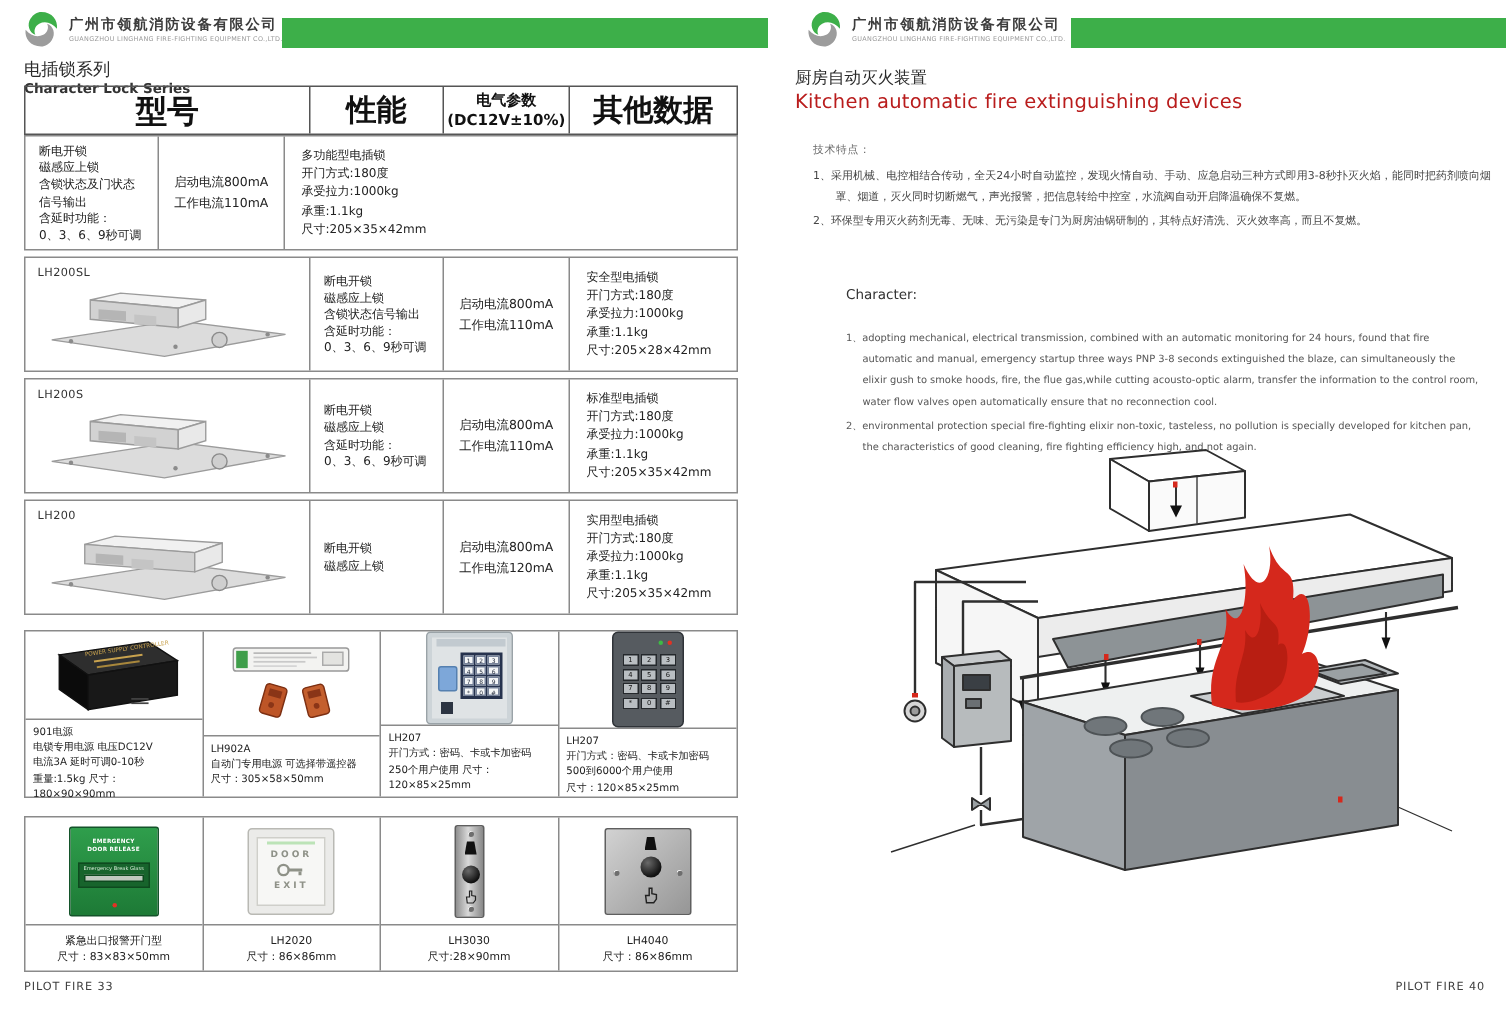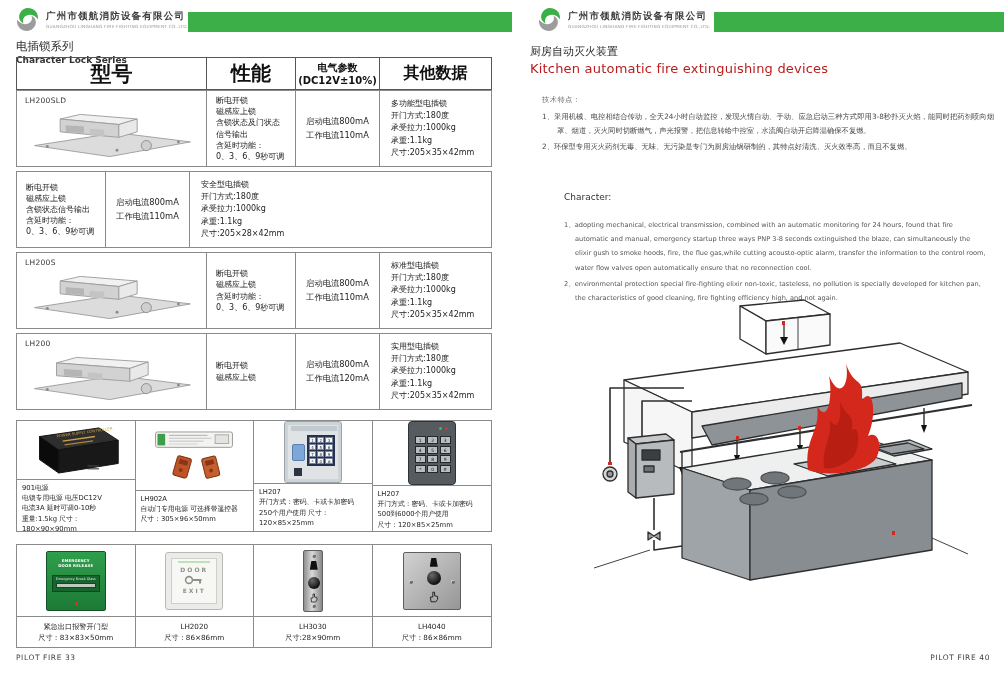--- a/index.html
+++ b/index.html
@@ -29,21 +29,21 @@
 
   
   .t-head { position:absolute; left:16px; top:57px; width:476px; height:33px; display:flex;
             border:1.5px solid #555; }
   .t-head > div { border-right:1.5px solid #555; display:flex; flex-direction:column;
                   justify-content:center; align-items:center; }
   .t-head > div:last-child { border-right:none; }
   .h-model { width:190px; font-size:21px; font-weight:bold; color:#111; }
   .h-perf  { width:89px;  font-size:20px; font-weight:bold; color:#111; }
   .h-elec  { width:84px;  font-size:10px; font-weight:bold; color:#111; line-height:1.3; text-align:center; }
-  .h-other { flex:1; font-size:16px; font-weight:bold; color:#111; }
+  .h-other { flex:1; font-size:20px; font-weight:bold; color:#111; }
 
   .t-row { position:absolute; left:16px; width:476px; height:77px; border:1px solid #8a8a8a; display:flex; }
   .r0 { top:90px; } .r1 { top:171px; } .r2 { top:252px; } .r3 { top:333px; }
   .t-row .c1 { width:190px; position:relative; border-right:1px solid #8a8a8a; }
   .t-row .c2 { width:89px; border-right:1px solid #8a8a8a; display:flex; align-items:center; padding-left:9px; }
   .t-row .c3 { width:84px; border-right:1px solid #8a8a8a; display:flex; align-items:center; justify-content:center; }
   .t-row .c4 { flex:1; display:flex; align-items:center; padding-left:11px; }
   .cell-txt { font-size:8px; line-height:1.4; white-space:pre-line; color:#222; }
   .c3 .cell-txt { font-size:8.3px; line-height:1.6; }
   .c4 .cell-txt { line-height:1.55; }
@@ -153,57 +153,57 @@
     <div class="h-model">型号</div>
     <div class="h-perf">性能</div>
     <div class="h-elec">
       <div>电气参数</div>
       <div>(DC12V±10%)</div>
     </div>
     <div class="h-other">其他数据</div>
   </div>
 
   <div class="t-row r0">
+    <div class="c2">
+        <div class="cell-txt">断电开锁
+磁感应上锁
+含锁状态及门状态
+信号输出
+含延时功能：
+0、3、6、9秒可调</div>
+      </div>
+    <div class="c3">
+        <div class="cell-txt">启动电流800mA
+工作电流110mA</div>
+      </div>
+    <div class="c4">
+        <div class="cell-txt">多功能型电插锁
+开门方式:180度
+承受拉力:1000kg
+承重:1.1kg
+尺寸:205×35×42mm</div>
+      </div>
+  </div>
+
+  <div class="t-row r1">
     <div class="c1">
-      <div class="model-code">LH200SLD</div>
+      <div class="model-code">LH200SL</div>
       <svg class="lock-svg" viewBox="0 0 180 62">
         <polygon points="6,42 88,54 176,38 96,28" fill="#dcdcdc" stroke="#9b9b9b" stroke-width="1"></polygon>
         <circle cx="128" cy="42" r="5.5" fill="#cfcfcf" stroke="#8b8b8b"></circle>
         <circle cx="20" cy="43" r="1.6" fill="#8b8b8b"></circle>
           <circle cx="163" cy="38" r="1.6" fill="#8b8b8b"></circle>
           <circle cx="96" cy="47" r="1.6" fill="#8b8b8b"></circle>
         <polygon points="34,13 98,19 118,13 56,8" fill="#f1f1f1" stroke="#9b9b9b"></polygon>
         <polygon points="34,13 98,19 98,33 34,27" fill="#d2d2d2" stroke="#9b9b9b"></polygon>
         <polygon points="98,19 118,13 118,27 98,33" fill="#e9e9e9" stroke="#9b9b9b"></polygon>
         <rect x="40" y="17" width="20" height="7" fill="#b5b5b5" transform="skewY(4)"></rect>
         <rect x="66" y="19" width="16" height="7" fill="#c4c4c4" transform="skewY(4)"></rect>
       </svg>
     </div>
-    <div class="c2">
-        <div class="cell-txt">断电开锁
-磁感应上锁
-含锁状态及门状态
-信号输出
-含延时功能：
-0、3、6、9秒可调</div>
-      </div>
-    <div class="c3">
-        <div class="cell-txt">启动电流800mA
-工作电流110mA</div>
-      </div>
-    <div class="c4">
-        <div class="cell-txt">多功能型电插锁
-开门方式:180度
-承受拉力:1000kg
-承重:1.1kg
-尺寸:205×35×42mm</div>
-      </div>
-  </div>
-
-  <div class="t-row r1">
     <div class="c2">
         <div class="cell-txt">断电开锁
 磁感应上锁
 含锁状态信号输出
 含延时功能：
 0、3、6、9秒可调</div>
       </div>
     <div class="c3">
         <div class="cell-txt">启动电流800mA
 工作电流110mA</div>
@@ -320,21 +320,21 @@
             </g>
           <g transform="rotate(-14 70 42)">
               <rect x="62" y="31" width="15" height="21" rx="2.5" fill="#c45f2e" stroke="#7c2f12"></rect>
               <rect x="65" y="34" width="9" height="5" fill="#8a3517"></rect>
               <circle cx="69" cy="45" r="2" fill="#8a3517"></circle>
             </g>
         </svg>
       </div>
       <div class="acc-cap">LH902A
 自动门专用电源 可选择带遥控器
-尺寸：305×96×50mm</div>
+尺寸：305×58×50mm</div>
     </div>
     <div class="acc-cell">
       <div class="acc-img">
         <div class="kp kp-silver">
           <div class="kp-top"></div>
           <div class="kp-card"></div>
           <div class="kp-bell"></div>
           <div class="kp-keys">
               <div class="kk">1</div>
               <div class="kk">2</div>

